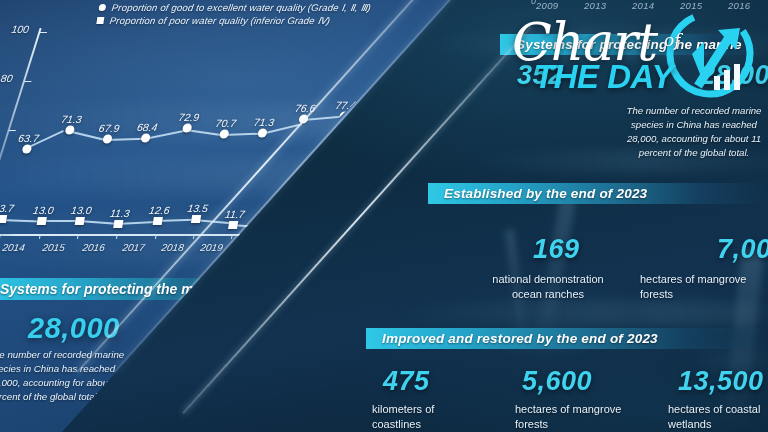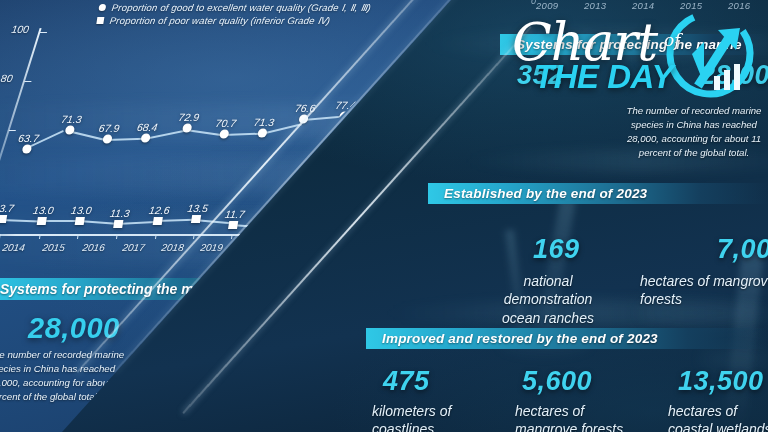--- a/index.html
+++ b/index.html
@@ -26,21 +26,21 @@
   #ghost-zero{position:absolute;left:-9px;top:14px;font-size:9px;font-style:italic;color:#bcd4e6;}
 
   
   .rbanner{position:absolute;height:21px;display:flex;align-items:center;
            padding:0 14px 0 16px;box-sizing:border-box;
            background:linear-gradient(90deg,#2fc8e6 0%,#25a7cc 22%,#1d6e92 55%,#143f5e 80%,rgba(14,42,62,0) 100%);
            color:#fff;font-style:italic;font-weight:bold;font-size:13.5px;
            text-shadow:0 1px 2px rgba(0,0,0,.45);white-space:nowrap;letter-spacing:.2px;}
   .rnum{position:absolute;color:#3fd3ef;font-style:italic;font-weight:bold;
         font-size:27px;letter-spacing:.5px;text-shadow:0 2px 5px rgba(0,0,0,.5);white-space:nowrap;}
-  .rcap{position:absolute;color:#e4f1fa;font-style:italic;font-size:14px;line-height:1.32;
+  .rcap{position:absolute;color:#e4f1fa;font-size:11px;line-height:1.32;
         text-shadow:0 1px 2px rgba(0,0,0,.55);}
   .rbody{position:absolute;color:#e8f3fb;font-style:italic;font-size:9.6px;line-height:1.45;
          text-align:center;text-shadow:0 1px 2px rgba(0,0,0,.55);}
 
   
   #slide-left{position:absolute;inset:0;
     -webkit-clip-path:polygon(0 0, 451px 0, 62px 432px, 0 432px);
             clip-path:polygon(0 0, 451px 0, 62px 432px, 0 432px);
     background:
       radial-gradient(ellipse 80% 45% at 30% 18%, rgba(70,120,170,.45), transparent 72%),

